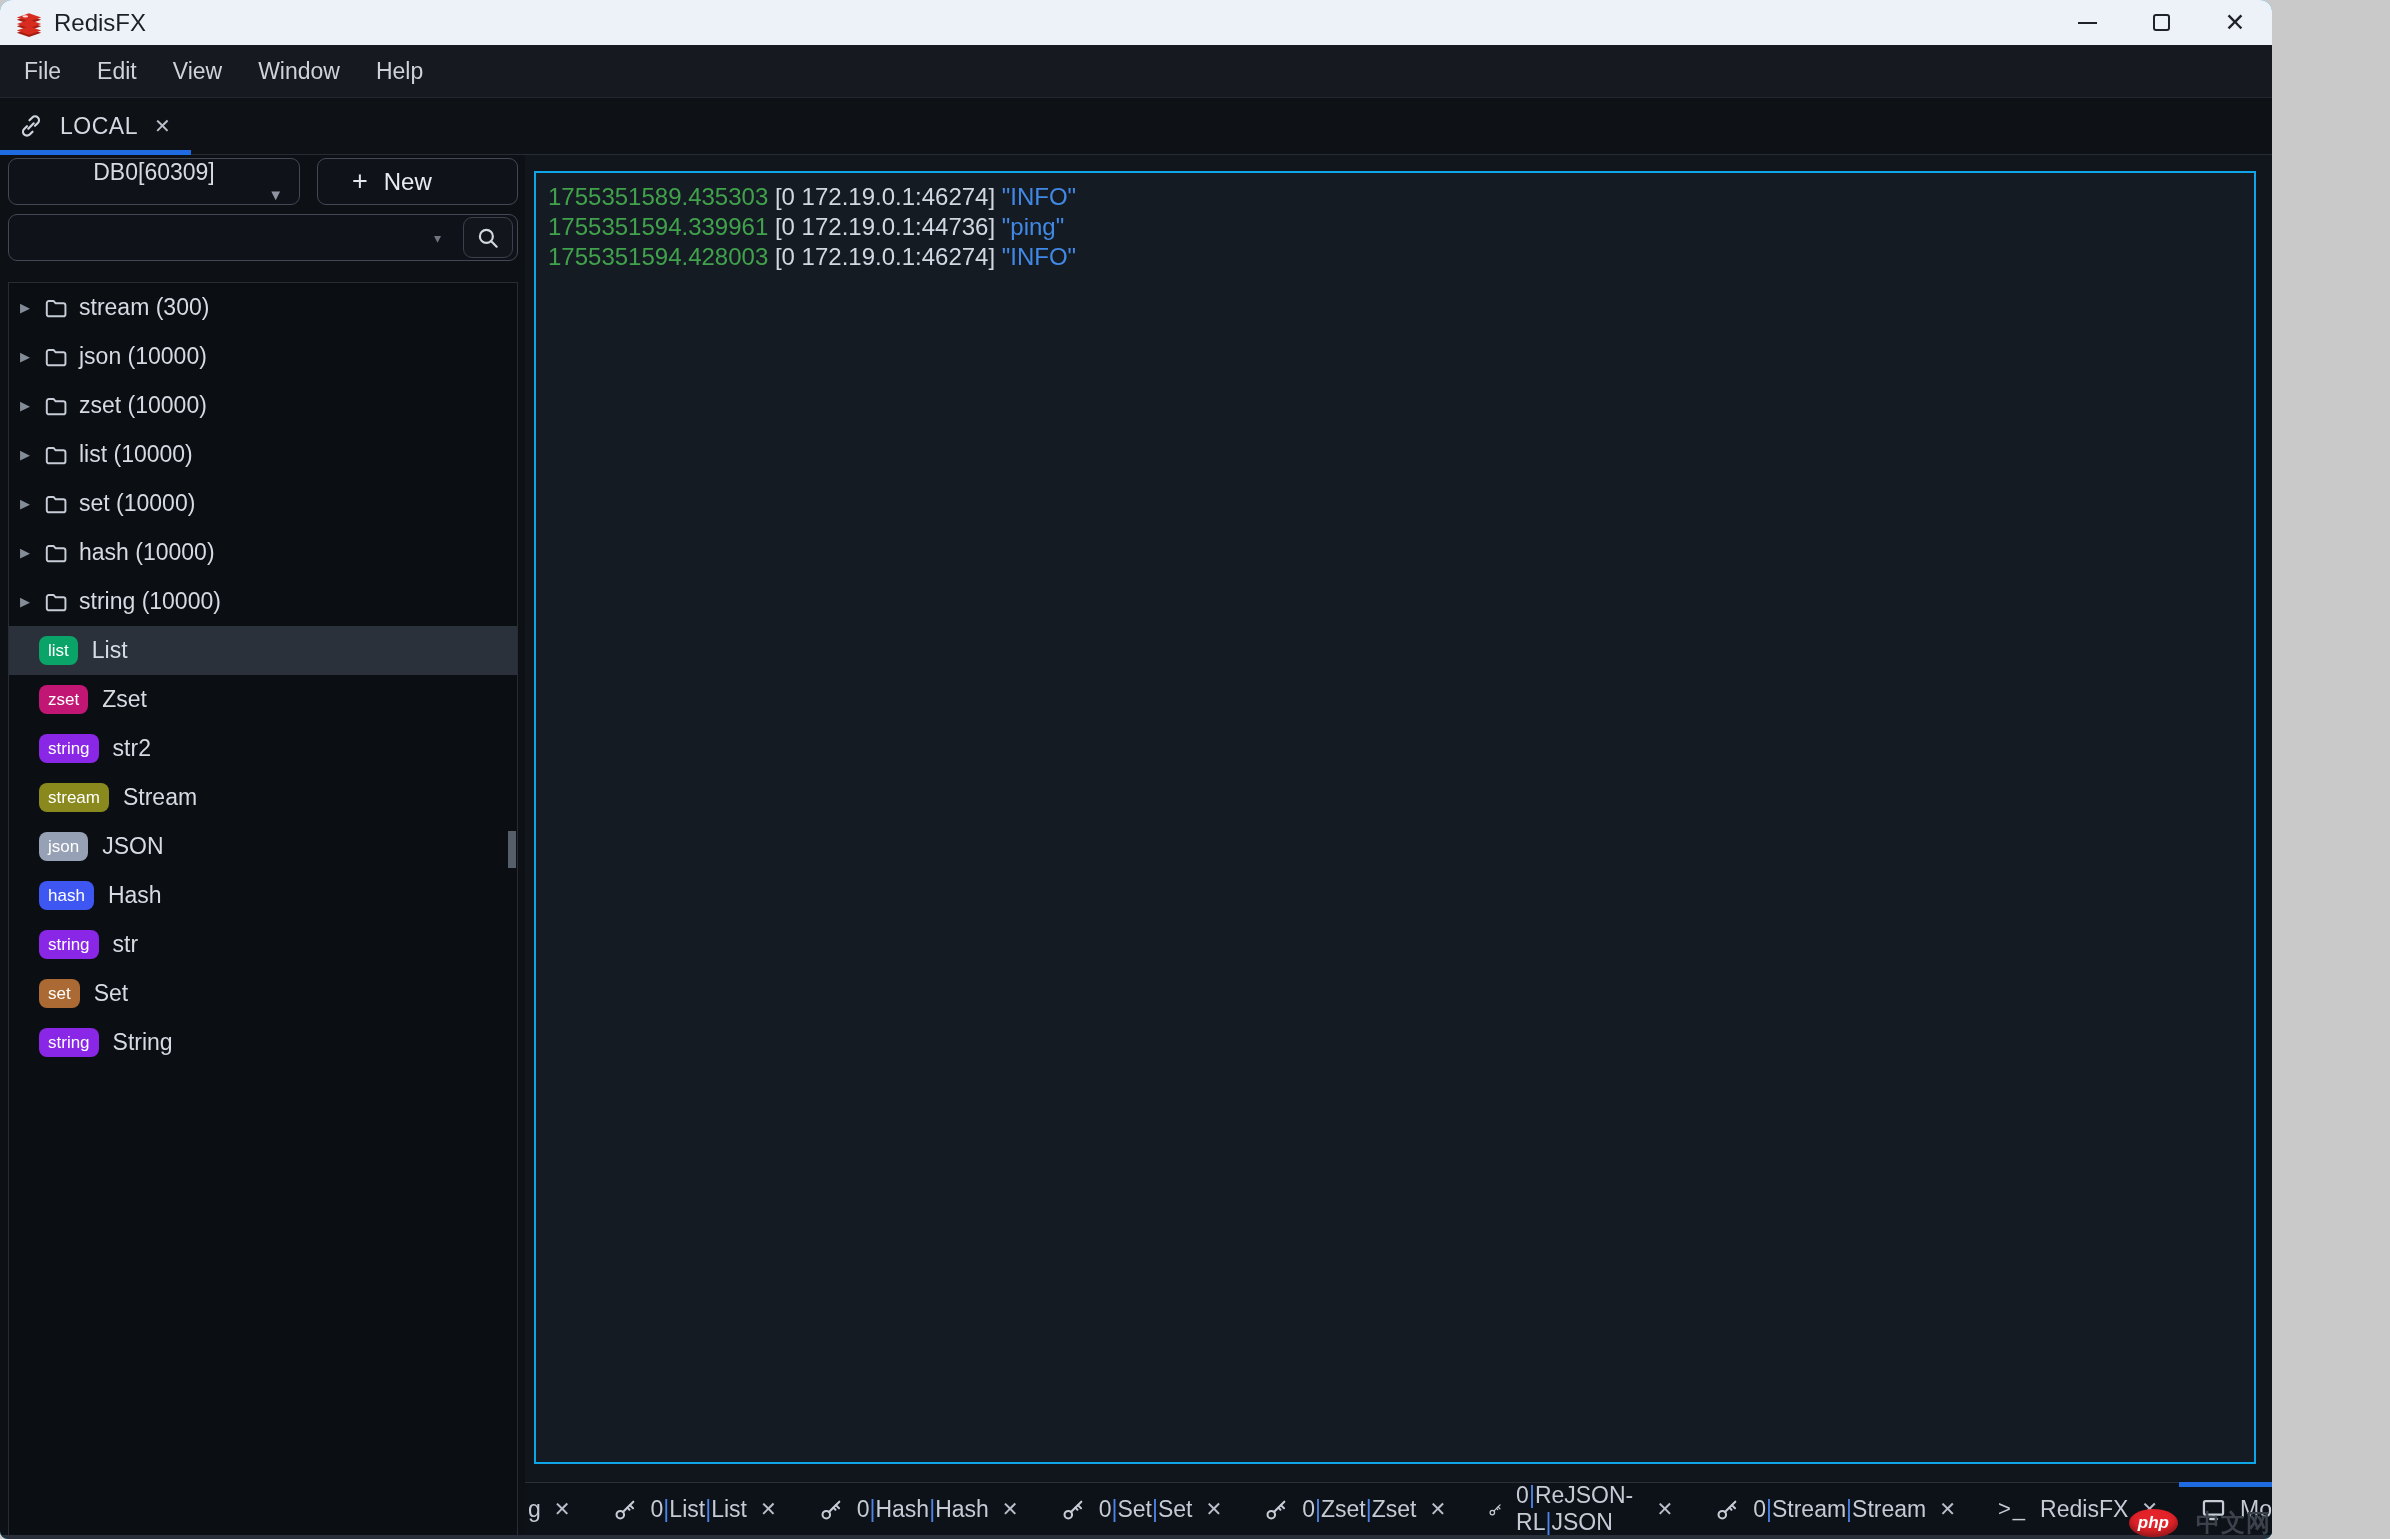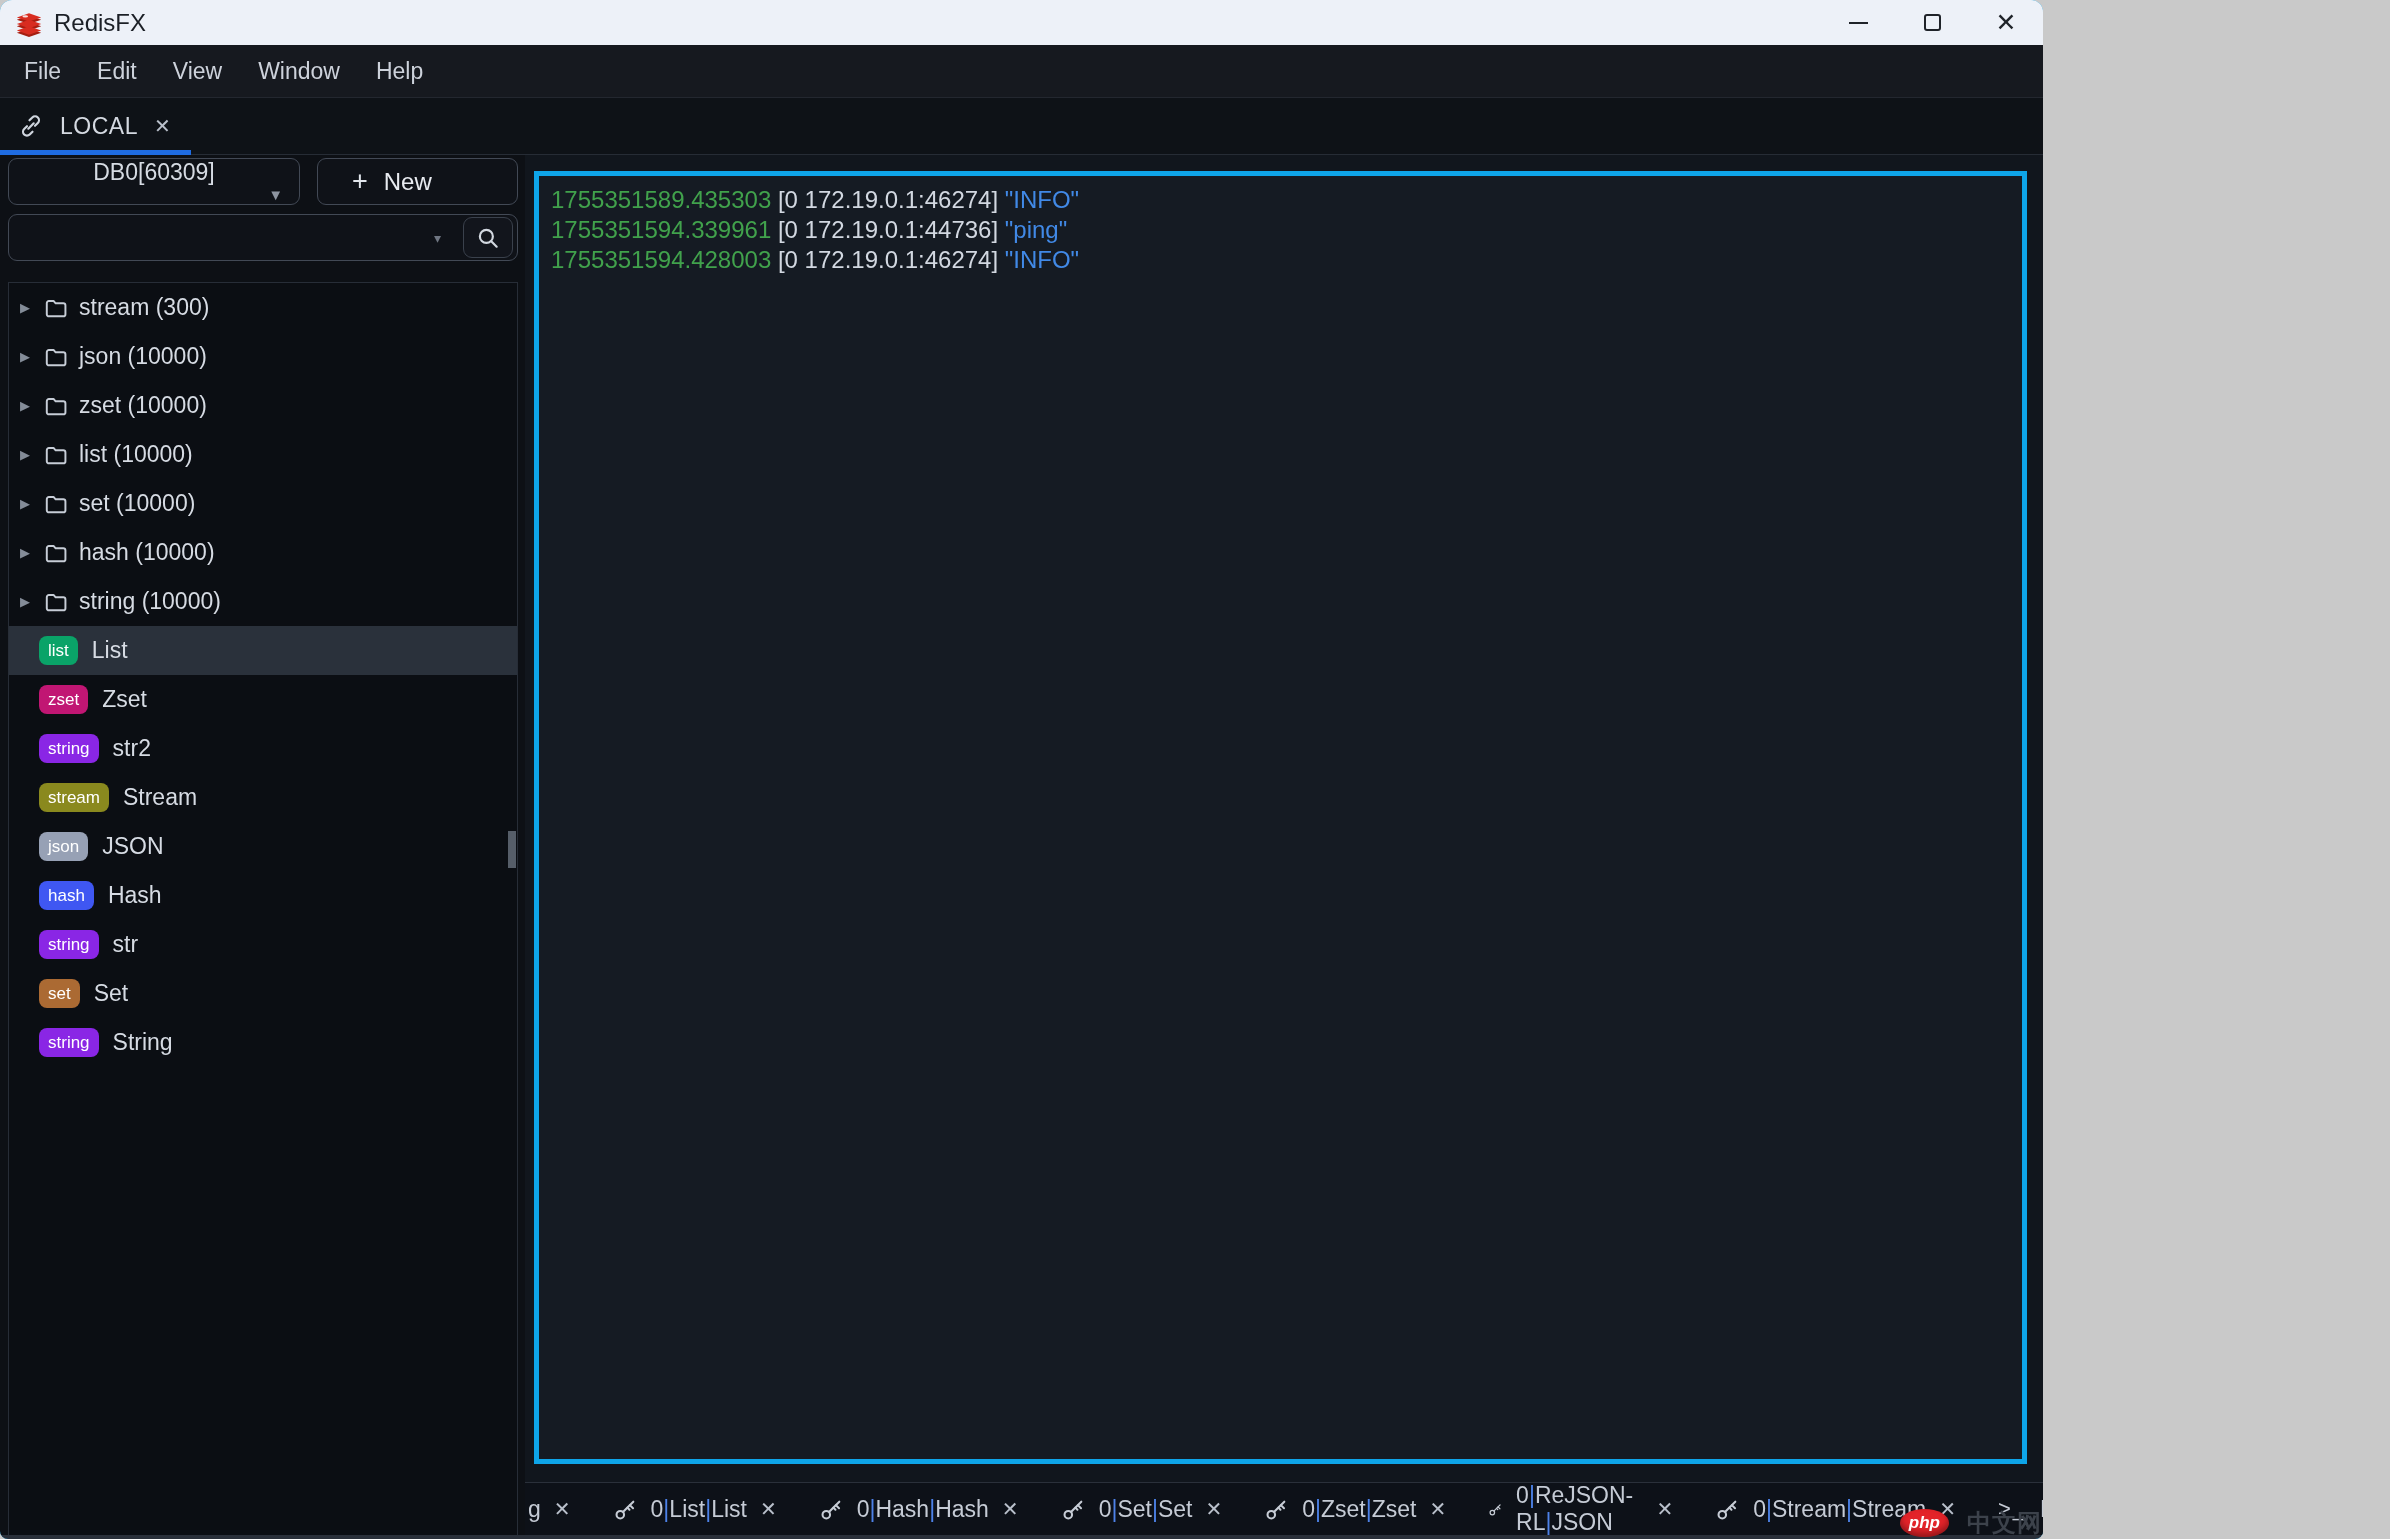--- a/index.html
+++ b/index.html
@@ -1,18 +1,18 @@
 <!DOCTYPE html>
 <html style="--accent: #1f6ce2; --ts-green: #41a24c; --cmd-blue: #4189e6; --pipe-blue: #4d82e8;"><head>
 <meta charset="utf-8">
 <style>
   * { box-sizing: border-box; margin: 0; padding: 0; }
   html,body { width: 2391px; height: 1539px; background: #c9c9c9; font-family: "Liberation Sans", sans-serif; }
   .window {
-    position: relative; width: 2043px; height: 1539px;
+    position: relative; width: 2272px; height: 1539px;
     border-radius: 12px 12px 8px 8px; overflow: hidden;
     display: flex; flex-direction: column; background: #0ea5e9;
   }
   
   .titlebar { height: 45px; background: #edf1f8; display: flex; align-items: center; padding-left: 14px; flex: none; }
   .app-logo { width: 30px; height: 30px; flex: none; }
   .app-title { font-size: 24px; color: #1b1f26; margin-left: 10px; }
   .win-controls { margin-left: auto; display: flex; height: 100%; }
   .win-btn { width: 74px; height: 100%; display: flex; align-items: center; justify-content: center; color: #1f2329; }
   .min-glyph { display: block; width: 19px; height: 2px; background: #1f2329; }
@@ -51,21 +51,21 @@
   .t-row { height: 49px; display: flex; align-items: center; color: #d6dbe3; font-size: 23px; }
   .t-row.folder { padding-left: 8px; gap: 10px; }
   .t-row.keyrow { padding-left: 30px; gap: 14px; }
   .t-row.selected { background: #2a313b; }
   .arrow { color: #848c98; font-size: 13px; width: 16px; text-align: center; }
   .folder-svg { width: 26px; height: 26px; }
   .badge { font-size: 17px; color: #ffffff; padding: 6px 9px; border-radius: 8px; line-height: 1; }
   .scroll-thumb { position: absolute; right: 1px; top: 548px; width: 8px; height: 37px; background: #565e69; }
   
   .content { flex: 1; background: #11161d; display: flex; flex-direction: column; min-width: 0; }
-  .monitor-panel { flex: 1; margin: 16px 16px 18px 9px; border: 5px solid #0ea5e9; background: #151b23;
+  .monitor-panel { flex: 1; margin: 16px 16px 18px 9px; border: 2px solid #0ea5e9; background: #151b23;
     padding: 9px 12px; overflow: hidden; font-size: 24px; line-height: 30px; }
   .mline { white-space: pre; }
   .m-ts { color: var(--ts-green); }
   .m-addr { color: #d2d8e1; }
   .m-cmd { color: var(--cmd-blue); }
   
   .bottombar { height: 53px; flex: none; border-top: 1px solid #2a303a; background: #0d1118;
     display: flex; align-items: stretch; }
   .btab { position: relative; display: flex; align-items: center; gap: 13px; padding: 0 21px; font-size: 23px; color: #c5cbd5; }
   .btab.trunc { padding: 0 21px 0 3px; }

